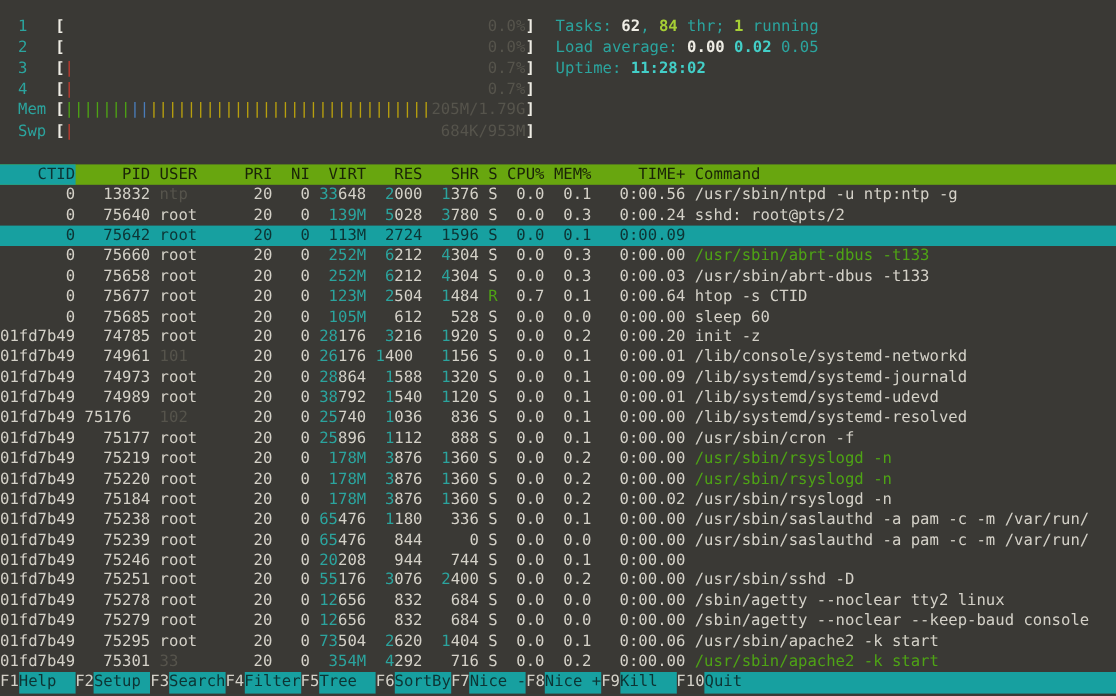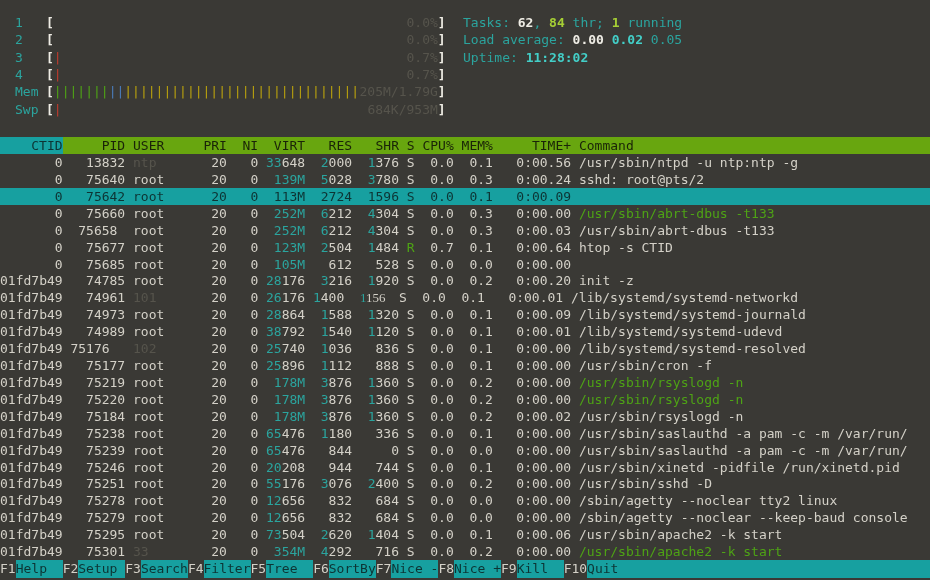--- a/index.html
+++ b/index.html
@@ -154,21 +154,21 @@
         <span class="cell" style="width: 5ch; margin-right: 1ch; text-align: right;"><span class="cyan">6</span><span>212</span></span>
         <span class="cell" style="width: 5ch; margin-right: 1ch; text-align: right;"><span class="cyan">4</span><span>304</span></span>
         <span class="cell" style="width: 1ch; margin-right: 1ch; text-align: left;"><span>S</span></span>
         <span class="cell" style="width: 4ch; margin-right: 1ch; text-align: right;"><span>0.0</span></span>
         <span class="cell" style="width: 4ch; margin-right: 1ch; text-align: right;"><span>0.3</span></span>
         <span class="cell" style="width: 9ch; margin-right: 1ch; text-align: right;"><span>0:00.00</span></span>
         <span class="cmdcell"><span class="green">/usr/sbin/abrt-dbus -t133</span></span>
       </div>
       <div class="prow" style="top: 221.68px;">
         <span class="cell" style="width: 8ch; margin-right: 1ch; text-align: right;"><span>0</span></span>
-        <span class="cell" style="width: 7ch; margin-right: 1ch; text-align: center;"><span>75658</span></span>
+        <span class="cell" style="width: 7ch; margin-right: 1ch; text-align: right;"><span>75658</span></span>
         <span class="cell" style="width: 9ch; margin-right: 0ch; text-align: left;"><span>root</span></span>
         <span class="cell" style="width: 3ch; margin-right: 1ch; text-align: right;"><span>20</span></span>
         <span class="cell" style="width: 3ch; margin-right: 1ch; text-align: right;"><span>0</span></span>
         <span class="cell" style="width: 5ch; margin-right: 1ch; text-align: right;"><span class="cyan">252M</span></span>
         <span class="cell" style="width: 5ch; margin-right: 1ch; text-align: right;"><span class="cyan">6</span><span>212</span></span>
         <span class="cell" style="width: 5ch; margin-right: 1ch; text-align: right;"><span class="cyan">4</span><span>304</span></span>
         <span class="cell" style="width: 1ch; margin-right: 1ch; text-align: left;"><span>S</span></span>
         <span class="cell" style="width: 4ch; margin-right: 1ch; text-align: right;"><span>0.0</span></span>
         <span class="cell" style="width: 4ch; margin-right: 1ch; text-align: right;"><span>0.3</span></span>
         <span class="cell" style="width: 9ch; margin-right: 1ch; text-align: right;"><span>0:00.03</span></span>
@@ -195,20 +195,21 @@
         <span class="cell" style="width: 9ch; margin-right: 0ch; text-align: left;"><span>root</span></span>
         <span class="cell" style="width: 3ch; margin-right: 1ch; text-align: right;"><span>20</span></span>
         <span class="cell" style="width: 3ch; margin-right: 1ch; text-align: right;"><span>0</span></span>
         <span class="cell" style="width: 5ch; margin-right: 1ch; text-align: right;"><span class="cyan">105M</span></span>
         <span class="cell" style="width: 5ch; margin-right: 1ch; text-align: right;"><span>612</span></span>
         <span class="cell" style="width: 5ch; margin-right: 1ch; text-align: right;"><span>528</span></span>
         <span class="cell" style="width: 1ch; margin-right: 1ch; text-align: left;"><span>S</span></span>
         <span class="cell" style="width: 4ch; margin-right: 1ch; text-align: right;"><span>0.0</span></span>
         <span class="cell" style="width: 4ch; margin-right: 1ch; text-align: right;"><span>0.0</span></span>
         <span class="cell" style="width: 9ch; margin-right: 1ch; text-align: right;"><span>0:00.00</span></span>
+        <span class="cmdcell"><span>sleep 60</span></span>
       </div>
       <div class="prow" style="top: 272.44px;">
         <span class="cell" style="width: 8ch; margin-right: 1ch; text-align: right;"><span>01fd7b49</span></span>
         <span class="cell" style="width: 7ch; margin-right: 1ch; text-align: right;"><span>74785</span></span>
         <span class="cell" style="width: 9ch; margin-right: 0ch; text-align: left;"><span>root</span></span>
         <span class="cell" style="width: 3ch; margin-right: 1ch; text-align: right;"><span>20</span></span>
         <span class="cell" style="width: 3ch; margin-right: 1ch; text-align: right;"><span>0</span></span>
         <span class="cell" style="width: 5ch; margin-right: 1ch; text-align: right;"><span class="cyan">28</span><span>176</span></span>
         <span class="cell" style="width: 5ch; margin-right: 1ch; text-align: right;"><span class="cyan">3</span><span>216</span></span>
         <span class="cell" style="width: 5ch; margin-right: 1ch; text-align: right;"><span class="cyan">1</span><span>920</span></span>
@@ -219,26 +220,26 @@
         <span class="cmdcell"><span>init -z</span></span>
       </div>
       <div class="prow" style="top: 289.36px;">
         <span class="cell" style="width: 8ch; margin-right: 1ch; text-align: right;"><span>01fd7b49</span></span>
         <span class="cell" style="width: 7ch; margin-right: 1ch; text-align: right;"><span>74961</span></span>
         <span class="cell" style="width: 9ch; margin-right: 0ch; text-align: left;"><span class="dim">101</span></span>
         <span class="cell" style="width: 3ch; margin-right: 1ch; text-align: right;"><span>20</span></span>
         <span class="cell" style="width: 3ch; margin-right: 1ch; text-align: right;"><span>0</span></span>
         <span class="cell" style="width: 5ch; margin-right: 1ch; text-align: right;"><span class="cyan">26</span><span>176</span></span>
         <span class="cell" style="width: 5ch; margin-right: 1ch; "><span class="cyan">1</span><span>400</span></span>
-        <span class="cell" style="width: 5ch; margin-right: 1ch;  font-family: Liberation Serif, serif;"><span class="cyan">1</span><span>156</span></span>
+        <span class="cell" style="width: 5ch; margin-right: 1ch; text-align: right;"><span class="cyan">1</span><span>156</span></span>
         <span class="cell" style="width: 1ch; margin-right: 1ch; text-align: left;"><span>S</span></span>
         <span class="cell" style="width: 4ch; margin-right: 1ch; text-align: right;"><span>0.0</span></span>
         <span class="cell" style="width: 4ch; margin-right: 1ch; text-align: right;"><span>0.1</span></span>
         <span class="cell" style="width: 9ch; margin-right: 1ch; text-align: right;"><span>0:00.01</span></span>
-        <span class="cmdcell"><span>/lib/systemd/systemd-networkd</span></span>
+        <span class="cmdcell"><span>/lib/console/systemd-networkd</span></span>
       </div>
       <div class="prow" style="top: 306.28px;">
         <span class="cell" style="width: 8ch; margin-right: 1ch; text-align: right;"><span>01fd7b49</span></span>
         <span class="cell" style="width: 7ch; margin-right: 1ch; text-align: right;"><span>74973</span></span>
         <span class="cell" style="width: 9ch; margin-right: 0ch; text-align: left;"><span>root</span></span>
         <span class="cell" style="width: 3ch; margin-right: 1ch; text-align: right;"><span>20</span></span>
         <span class="cell" style="width: 3ch; margin-right: 1ch; text-align: right;"><span>0</span></span>
         <span class="cell" style="width: 5ch; margin-right: 1ch; text-align: left;"><span class="cyan">28</span><span>864</span></span>
         <span class="cell" style="width: 5ch; margin-right: 1ch; text-align: right;"><span class="cyan">1</span><span>588</span></span>
         <span class="cell" style="width: 5ch; margin-right: 1ch; text-align: right;"><span class="cyan">1</span><span>320</span></span>
@@ -374,21 +375,20 @@
         <span class="cell" style="width: 9ch; margin-right: 0ch; text-align: left;"><span>root</span></span>
         <span class="cell" style="width: 3ch; margin-right: 1ch; text-align: right;"><span>20</span></span>
         <span class="cell" style="width: 3ch; margin-right: 1ch; text-align: right;"><span>0</span></span>
         <span class="cell" style="width: 5ch; margin-right: 1ch; text-align: right;"><span class="cyan">20</span><span>208</span></span>
         <span class="cell" style="width: 5ch; margin-right: 1ch; text-align: right;"><span>944</span></span>
         <span class="cell" style="width: 5ch; margin-right: 1ch; text-align: right;"><span>744</span></span>
         <span class="cell" style="width: 1ch; margin-right: 1ch; text-align: left;"><span>S</span></span>
         <span class="cell" style="width: 4ch; margin-right: 1ch; text-align: right;"><span>0.0</span></span>
         <span class="cell" style="width: 4ch; margin-right: 1ch; text-align: right;"><span>0.1</span></span>
         <span class="cell" style="width: 9ch; margin-right: 1ch; text-align: right;"><span>0:00.00</span></span>
-        <span class="cmdcell"><span>/usr/sbin/xinetd -pidfile /run/xinetd.pid</span></span>
       </div>
       <div class="prow" style="top: 475.48px;">
         <span class="cell" style="width: 8ch; margin-right: 1ch; text-align: right;"><span>01fd7b49</span></span>
         <span class="cell" style="width: 7ch; margin-right: 1ch; text-align: right;"><span>75251</span></span>
         <span class="cell" style="width: 9ch; margin-right: 0ch; text-align: left;"><span>root</span></span>
         <span class="cell" style="width: 3ch; margin-right: 1ch; text-align: right;"><span>20</span></span>
         <span class="cell" style="width: 3ch; margin-right: 1ch; text-align: right;"><span>0</span></span>
         <span class="cell" style="width: 5ch; margin-right: 1ch; text-align: right;"><span class="cyan">55</span><span>176</span></span>
         <span class="cell" style="width: 5ch; margin-right: 1ch; text-align: right;"><span class="cyan">3</span><span>076</span></span>
         <span class="cell" style="width: 5ch; margin-right: 1ch; text-align: right;"><span class="cyan">2</span><span>400</span></span>

